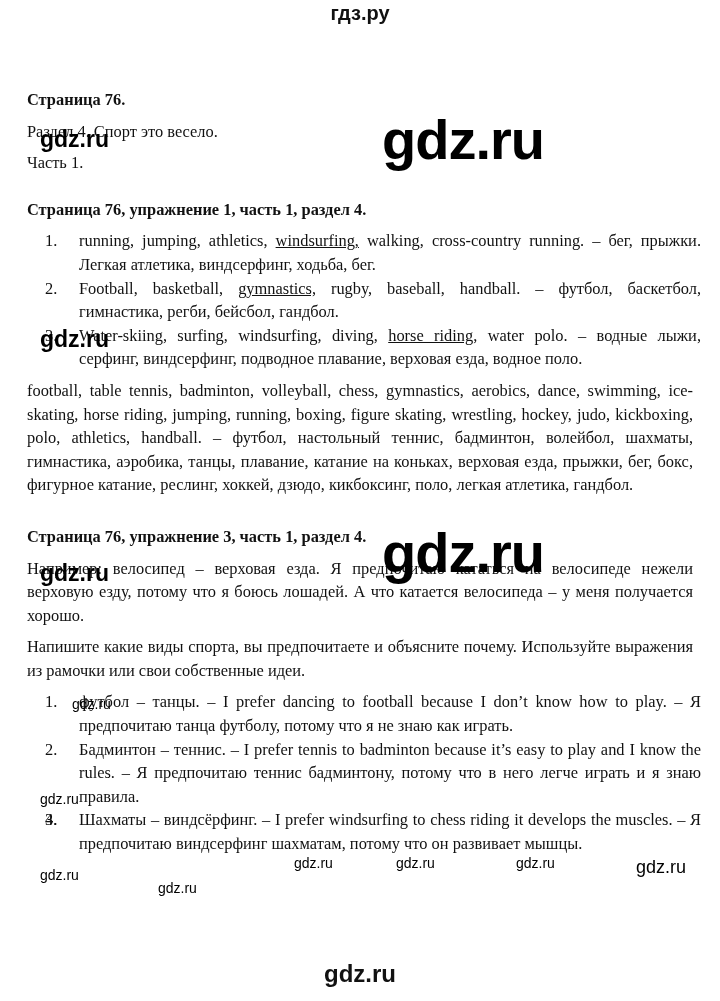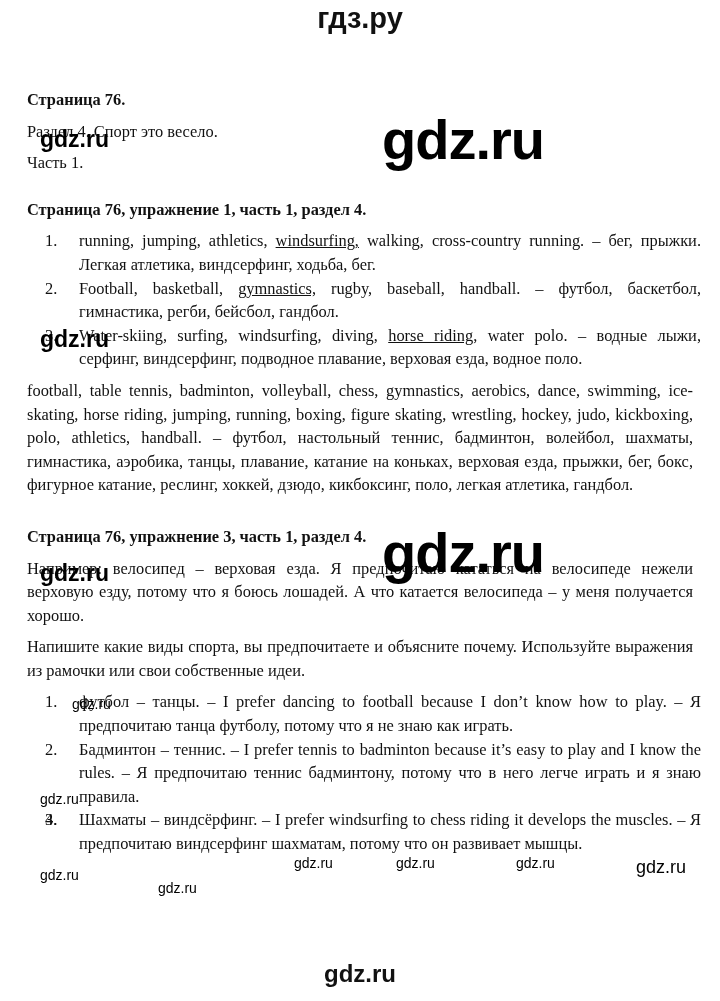--- a/index.html
+++ b/index.html
@@ -1,19 +1,19 @@
 <!DOCTYPE html>
 <html><head>
 <meta charset="utf-8">
 <style>
   html, body { margin:0; padding:0; background:#ffffff; }
   body { width:720px; height:1001px; position:relative; overflow:hidden;
          font-family:"Liberation Serif", serif; color:#111; }
   .site-title { position:absolute; top:2px; left:0; width:720px; text-align:center;
-                font-family:"Liberation Sans", sans-serif; font-weight:bold; font-size:29px; color:#111; }
+                font-family:"Liberation Sans", sans-serif; font-weight:bold; font-size:20px; color:#111; }
   .content { position:absolute; left:19px; top:80px; width:682px; font-size:16.4px; line-height:23.6px; }
   .h { font-weight:bold; }
   .p { margin:8px; }
   .just { text-align:justify; }
   .ol { margin:0; padding:0; list-style:none; }
   .ol li { position:relative; padding-left:60px; text-align:justify; }
   .ol li .num { position:absolute; left:26px; top:0; }
   .u { text-decoration:underline; }
   .wm { position:absolute; font-family:"Liberation Sans", sans-serif; font-weight:bold; color:#000; line-height:1; }
   .wm-big { font-size:56px; letter-spacing:-1px; }

